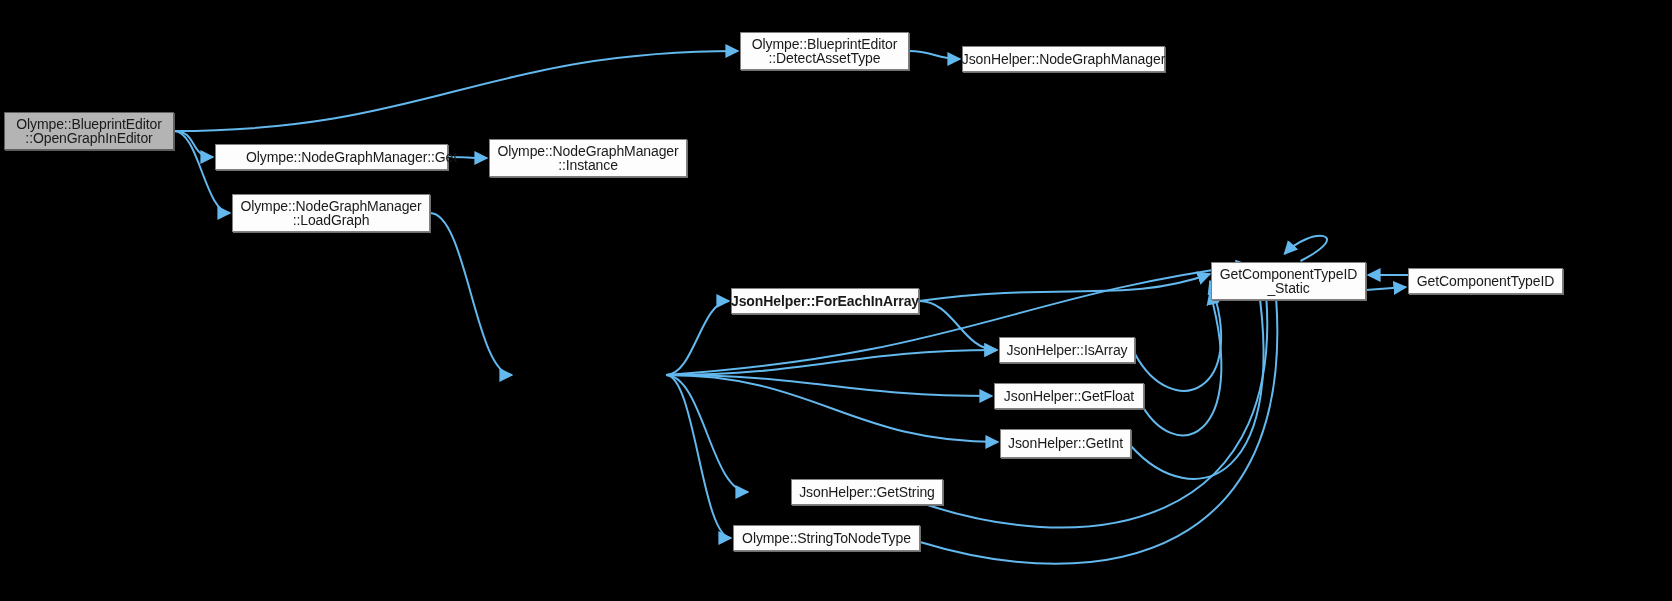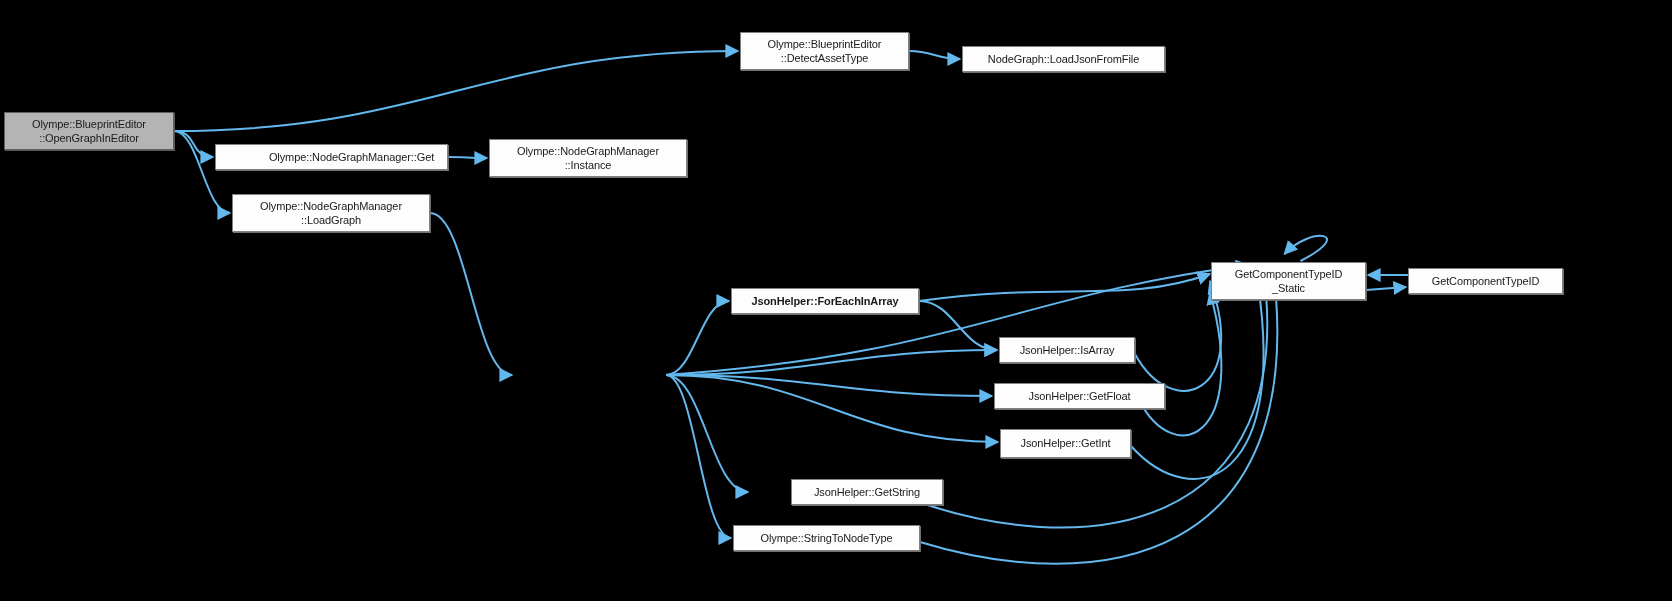--- a/index.html
+++ b/index.html
@@ -35,21 +35,21 @@
     position: absolute;
     box-sizing: border-box;
     background: #fdfdfd;
     border: 1px solid #808080;
     box-shadow: 1px 1px 0 0 #707070;
     display: flex;
     align-items: center;
     justify-content: center;
     text-align: center;
     color: #1a1a1a;
-    font-size: 11px;
+    font-size: 14px;
     line-height: 14.5px;
     letter-spacing: -0.1px;
     white-space: pre-line;
     cursor: pointer;
   }
   .gnode.highlight {
     background: #b4b4b4;
     border: 1px solid #606060;
     box-shadow: 1px 1px 0 0 #5a5a5a;
   }
@@ -101,30 +101,30 @@
         <path d="M 1408 275 L 1368 275" marker-end="url(#arrow)"></path>
         <path d="M 1300.5 261 C 1356.5 232 1310.5 226 1284.5 254" marker-end="url(#arrow)"></path>
       </g>
   </svg>
 
   <div id="node-layer">
       <div class="gnode highlight" style="left: 4px; top: 112px; width: 170px; height: 38px;"><span class="nlabel">Olympe::BlueprintEditor
 ::OpenGraphInEditor</span></div>
       <div class="gnode" style="left: 740px; top: 32px; width: 169px; height: 38px;"><span class="nlabel">Olympe::BlueprintEditor
 ::DetectAssetType</span></div>
-      <div class="gnode" style="left: 962px; top: 46px; width: 203px; height: 26px;"><span class="nlabel">NodeGraph::LoadJsonFromFile</span></div>
+      <div class="gnode" style="left: 962px; top: 46px; width: 203px; height: 26px;"><span class="nlabel">JsonHelper::NodeGraphManager</span></div>
       <div class="gnode" style="left: 215px; top: 144px; width: 233px; height: 26px; padding-left: 40px;"><span class="nlabel">Olympe::NodeGraphManager::Get</span></div>
       <div class="gnode" style="left: 489px; top: 139px; width: 198px; height: 38px;"><span class="nlabel">Olympe::NodeGraphManager
 ::Instance</span></div>
       <div class="gnode" style="left: 232px; top: 194px; width: 198px; height: 38px;"><span class="nlabel">Olympe::NodeGraphManager
 ::LoadGraph</span></div>
       <div class="gnode" style="left: 1211px; top: 262px; width: 155px; height: 38px;"><span class="nlabel">GetComponentTypeID
 _Static</span></div>
       <div class="gnode" style="left: 1408px; top: 268px; width: 155px; height: 26px;"><span class="nlabel">GetComponentTypeID</span></div>
       <div class="gnode" style="left: 731px; top: 288px; width: 188px; height: 26px; font-weight: bold;"><span class="nlabel">JsonHelper::ForEachInArray</span></div>
       <div class="gnode" style="left: 999px; top: 337px; width: 136px; height: 26px;"><span class="nlabel">JsonHelper::IsArray</span></div>
-      <div class="gnode" style="left: 994px; top: 383px; width: 171px; height: 26px;"><span class="nlabel">JsonHelper::GetFloat</span></div>
+      <div class="gnode" style="left: 994px; top: 383px; width: 150px; height: 26px;"><span class="nlabel">JsonHelper::GetFloat</span></div>
       <div class="gnode" style="left: 1000px; top: 429px; width: 131px; height: 29px;"><span class="nlabel">JsonHelper::GetInt</span></div>
       <div class="gnode" style="left: 750px; top: 479px; width: 152px; height: 26px; margin-left: 41px;"><span class="nlabel">JsonHelper::GetString</span></div>
       <div class="gnode" style="left: 733px; top: 525px; width: 187px; height: 26px;"><span class="nlabel">Olympe::StringToNodeType</span></div>
     </div>
 
 </div>
 
 </body></html>

